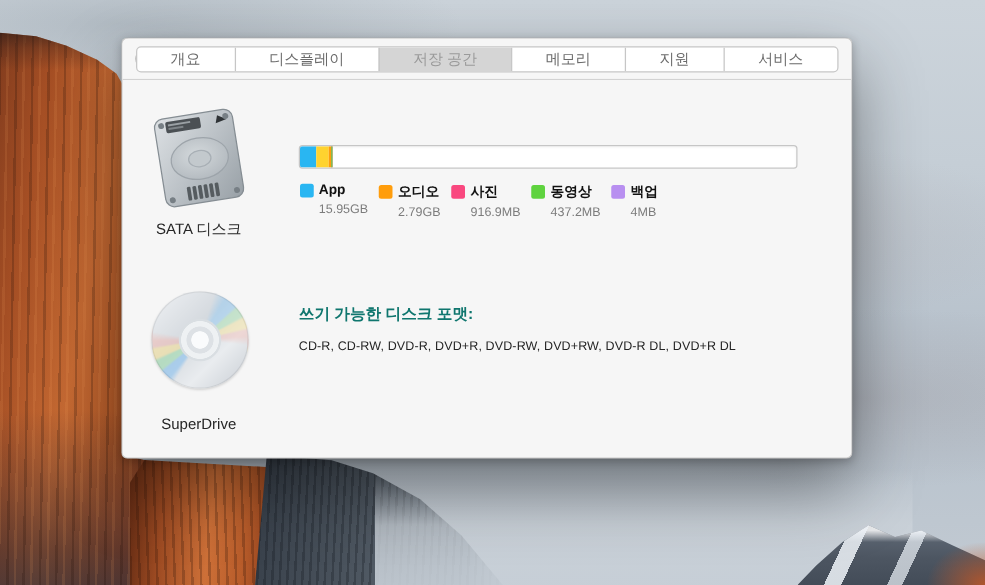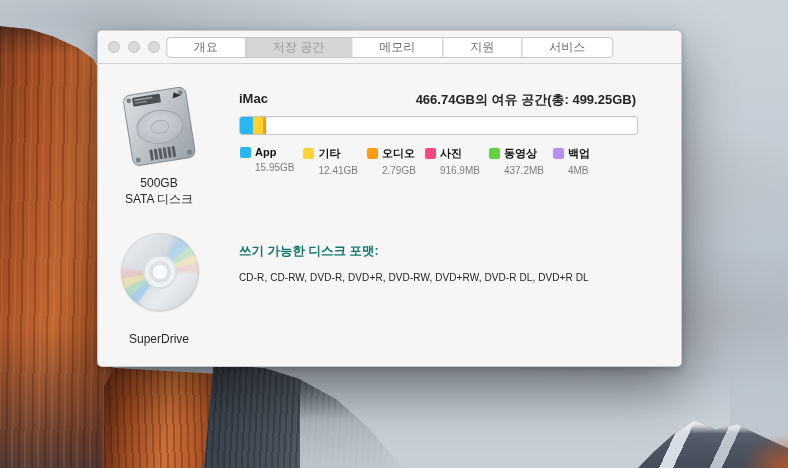--- a/index.html
+++ b/index.html
@@ -115,20 +115,21 @@
 
 <div class="window">
   <div class="titlebar">
     <div class="traffic">
       <span></span>
       <span></span>
       <span></span>
     </div>
     <div class="tabbar">
         <div class="tab">개요</div>
+        <div class="tab">디스플레이</div>
         <div class="tab selected">저장 공간</div>
         <div class="tab">메모리</div>
         <div class="tab">지원</div>
         <div class="tab">서비스</div>
       </div>
   </div>
 
   <div class="hdd-wrap">
     <svg viewBox="0 0 80 86" width="80" height="86" aria-hidden="true">
       <defs>
@@ -159,53 +160,41 @@
             <rect x="31.5" y="63" width="3" height="11" rx="1"></rect>
           <rect x="36" y="63" width="3" height="11" rx="1"></rect>
             <rect x="40.5" y="63" width="3" height="11" rx="1"></rect>
           <rect x="45" y="63" width="3" height="11" rx="1"></rect>
             <rect x="49.5" y="63" width="3" height="11" rx="1"></rect>
         </g>
       </g>
     </svg>
   </div>
   <div class="drive-label">
-    <div>500GB</div>
     <div>SATA 디스크</div>
   </div>
 
-  <div class="row-head">
-    <span class="drive-title">iMac</span>
-    <span class="free-space">466.74GB의 여유 공간(총: 499.25GB)</span>
-  </div>
   <div class="bar">
       <span style="width: 3.19479%; background: rgb(41, 182, 242);"></span>
       <span style="width: 2.48573%; background: rgb(255, 211, 47);"></span>
       <span style="width: 0.558838%; background: rgb(255, 157, 12);"></span>
       <span style="width: 0.183655%; background: rgb(249, 72, 127);"></span>
       <span style="width: 0.0875713%; background: rgb(95, 211, 63);"></span>
       <span style="width: 0.0008012%; background: rgb(184, 143, 240);"></span>
     </div>
   <div class="legend">
       <div class="legend-item">
         <div class="legend-top">
           <span class="swatch" style="background: rgb(41, 182, 242);"></span>
           <span class="legend-label">App</span>
         </div>
         <div class="legend-value">15.95GB</div>
       </div>
       <div class="legend-item">
         <div class="legend-top">
-          <span class="swatch" style="background: rgb(255, 211, 47);"></span>
-          <span class="legend-label">기타</span>
-        </div>
-        <div class="legend-value">12.41GB</div>
-      </div>
-      <div class="legend-item">
-        <div class="legend-top">
           <span class="swatch" style="background: rgb(255, 157, 12);"></span>
           <span class="legend-label">오디오</span>
         </div>
         <div class="legend-value">2.79GB</div>
       </div>
       <div class="legend-item">
         <div class="legend-top">
           <span class="swatch" style="background: rgb(249, 72, 127);"></span>
           <span class="legend-label">사진</span>
         </div>

